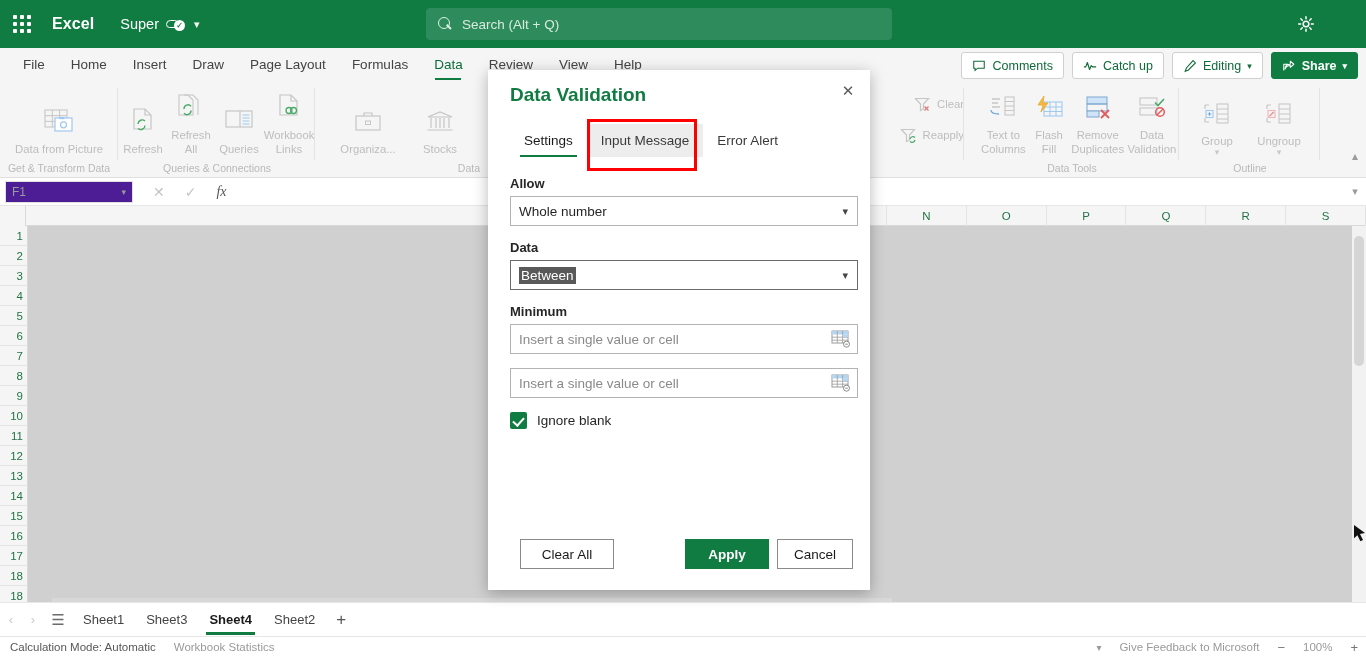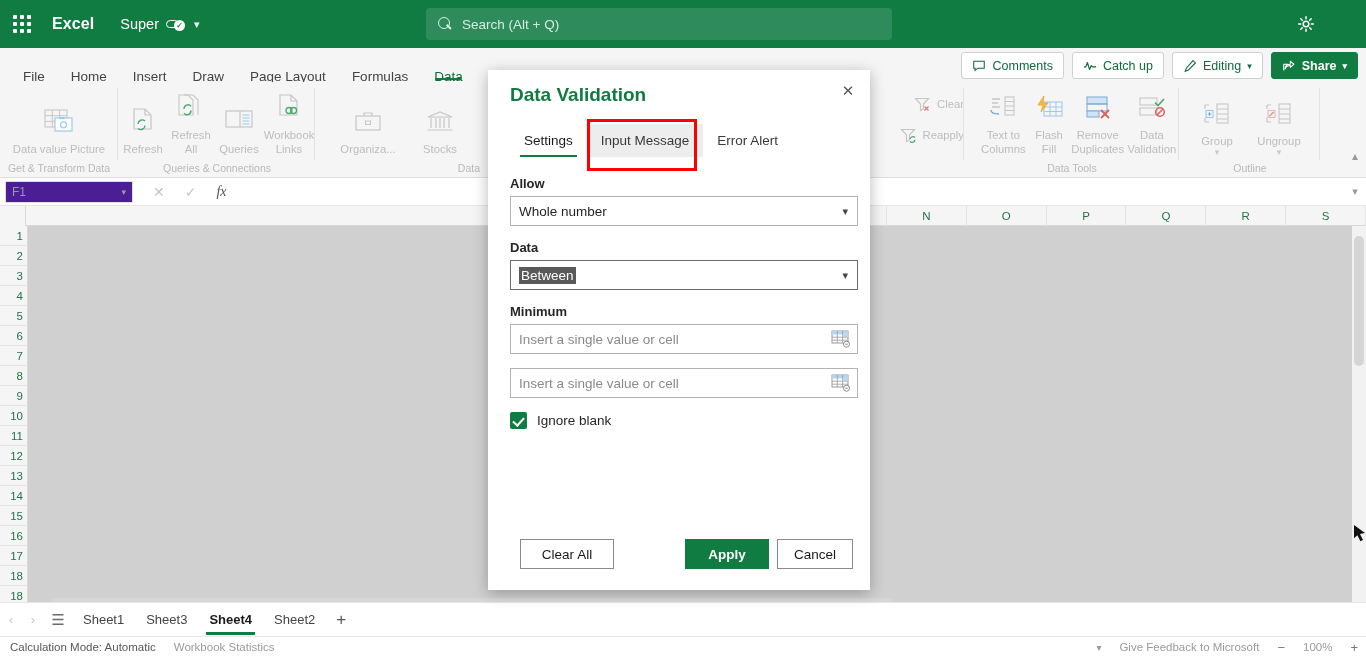--- a/index.html
+++ b/index.html
@@ -52,21 +52,21 @@
   .gear-btn { position: absolute; right: 46px; top: 10px; width: 28px; height: 28px; cursor: pointer;
     display:flex;align-items:center;justify-content:center; }
   .gear-svg { width: 20px; height: 20px; }
 
   
   .tabrow {
     position: absolute; left: 0; top: 48px; width: 1366px; height: 34px;
     background: #f5f5f5; display: flex; align-items: center;
   }
   .tab {
-    font-size: 13.5px; color: #444; padding: 12px 13px; height: 34px; line-height: 34px;
+    font-size: 13.5px; color: #444; padding: 0 13px; height: 34px; line-height: 34px;
     position: relative; cursor: pointer; white-space: nowrap;
   }
   .tab:first-child { margin-left: 10px; }
   .tab.active { color: #0f6b39; }
   .tab.active::after {
     content:''; position:absolute; left: 50%; transform: translateX(-50%);
     bottom: 2px; width: 26px; height: 2.5px; background: #107c41;
   }
   .tab-right { position: absolute; right: 8px; top: 4px; display: flex; gap: 8px; align-items: center; }
   .pillbtn {
@@ -304,21 +304,21 @@
         <div class="rbtn" style="width:118px">
           <div class="gl">
             <svg width="34" height="30" viewBox="0 0 34 30">
               <rect x="3" y="3" width="22" height="17" fill="none" stroke="#c6c6c6" stroke-width="1.1"></rect>
               <path d="M3 8.7h22M3 14.4h22M10.3 3v17M17.6 3v17" stroke="#c6c6c6" stroke-width="1"></path>
               <rect x="13" y="11" width="17" height="13" fill="#ffffff" stroke="#9ec9ef" stroke-width="1.2"></rect>
               <circle cx="21.5" cy="17.8" r="3" fill="none" stroke="#9ec9ef" stroke-width="1.2"></circle>
               <rect x="17.5" y="10" width="5" height="2.2" fill="#9ec9ef"></rect>
             </svg>
           </div>
-          <span>Data value Picture</span>
+          <span>Data from Picture</span>
         </div>
       </div>
       <div class="lbl">Get &amp; Transform Data</div>
       <div class="divider"></div>
     </div>
 
     <div class="grp" style="left:119px; width:196px;">
       <div class="items">
         <div class="rbtn" style="width:48px">
           <div class="gl">

